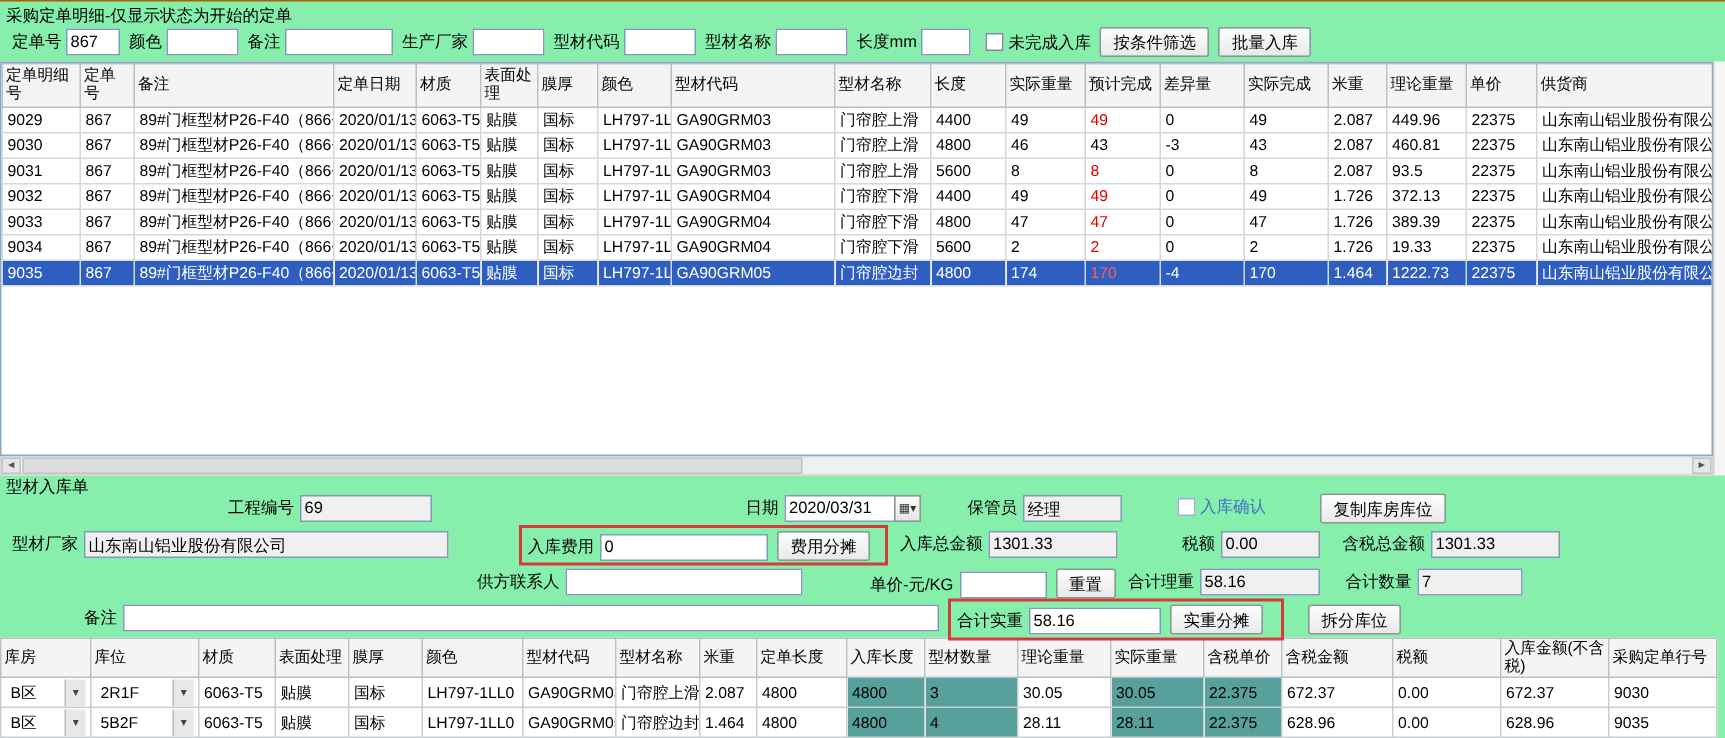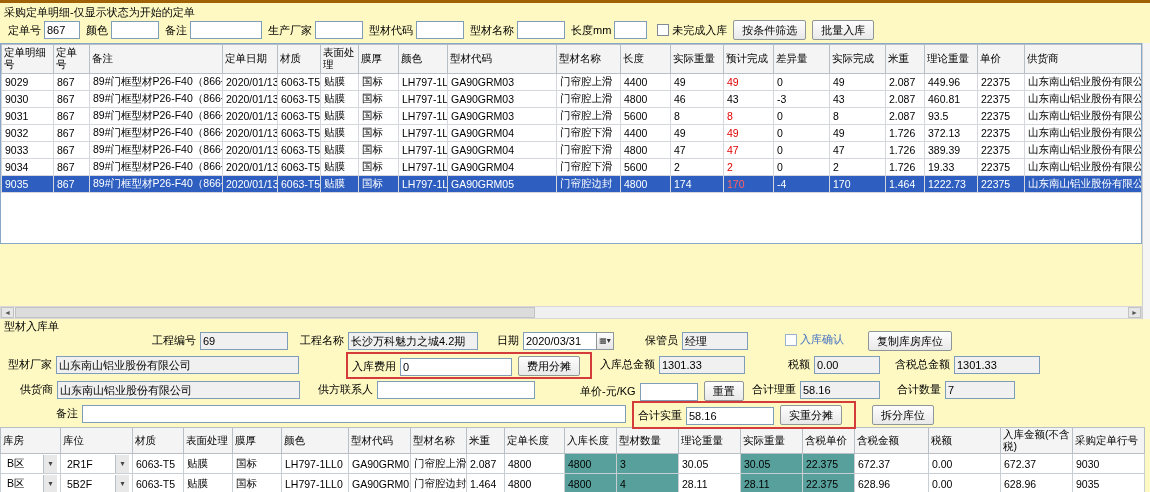--- a/index.html
+++ b/index.html
@@ -1,31 +1,31 @@
 <!DOCTYPE html>
 <html><head>
 <meta charset="utf-8">
 <style>
   * { box-sizing: border-box; }
   html,body { margin:0; padding:0; }
   body { font-family:"Liberation Sans","DejaVu Sans",sans-serif; font-size:11px; color:#000; }
-  .page { position:relative; width:1150px; height:492px; background:#fef9c3; overflow:hidden; border-top:3px solid #a16207; }
+  .page { position:relative; width:1150px; height:492px; background:#86efac; overflow:hidden; border-top:1px solid #a16207; }
 
   .sec-title { position:absolute; left:4px; top:2px; font-size:11px; }
 
   
   .filter-bar { position:absolute; left:2px; top:16px; height:22px; display:flex; align-items:center; }
   .flabel { margin:0 3px 0 6px; white-space:nowrap; }
   .inp { border:1px solid #7f9db9; background:#fff; height:18px; font:inherit; padding:0 2px; }
   .inp.ro { background:#f0f0f0; }
   .btn { border:1px solid #8f9698; background:linear-gradient(#fdfdfd,#e9e9e9); height:20px; font:inherit; padding:0 8px; border-radius:2px; margin-left:6px; white-space:nowrap; }
   .cb { display:inline-block; width:12px; height:12px; background:#fff; border:1px solid #808b96; margin:0 3px 0 10px; vertical-align:middle; }
 
   
-  .grid-wrap { position:absolute; left:0; top:40px; width:1142px; height:201px; background:#fff; border:1px solid #89a8c8; overflow:hidden; }
+  .grid-wrap { position:absolute; left:0; top:40px; width:1142px; height:263px; background:#fff; border:1px solid #89a8c8; overflow:hidden; }
   table.grid { border-collapse:collapse; table-layout:fixed; width:1142px; font-size:10.5px; }
   table.grid th { background:#f4f4f4; border:1px solid #b9bfc6; font-weight:normal; text-align:left; padding:1px 2px; height:29px; line-height:1.1; overflow:hidden; word-break:break-all; }
   table.grid td { border:1px solid #d4d8dc; padding:0 3px; height:17px; white-space:nowrap; overflow:hidden; background:#fff; }
   tr.selected td { background:#2e5fc0 !important; color:#fff; }
   td.red { color:#e00000; }
   tr.selected td.red { color:#ff6060; }
 
   
   .hscroll { position:absolute; left:0; top:303px; width:1142px; height:13px; background:#f0f0f0; border:1px solid #d7d7d7; }
   .sbtn { position:absolute; top:0; width:13px; height:11px; background:#e6e6e6; border:1px solid #c2c2c2; font-size:7px; line-height:10px; text-align:center; color:#555; }
@@ -270,55 +270,49 @@
     <span class="sbtn" style="right:0">►</span>
   </div>
   <div class="vstrip"></div>
 
   <div class="inbound">
     <div class="inb-title">型材入库单</div>
 
     <div class="field" style="left:152px;top:13px">
       <span class="flabel">工程编号</span><input class="inp ro" style="width: 88px;" value="69">
     </div>
-    <div class="field" style="left:300px;top:13px">
-      <span class="flabel">工程名称</span><input class="inp ro" style="width: 130px;" value="长沙万科魅力之城4.2期">
-    </div>
     <div class="field" style="left:497px;top:13px">
       <span class="flabel">日期</span><input class="inp" style="width: 74px;" value="2020/03/31"><span class="calbtn">▦▾</span>
     </div>
     <div class="field" style="left:645px;top:13px">
       <span class="flabel">保管员</span><input class="inp ro" style="width: 66px;" value="经理">
     </div>
     <div class="field" style="left:785px;top:13px">
       <span class="cb" style="margin-left:0;border-color:#9ab0d0"></span><span class="blue-label">入库确认</span>
     </div>
     <div class="field" style="left:868px;top:12px">
-      <button class="btn" style="margin-left:0">复制库房库位</button>
+      <button class="btn" style="margin-left:12px">复制库房库位</button>
     </div>
 
     <div class="field" style="left:8px;top:37px">
       <span class="flabel">型材厂家</span><input class="inp ro" style="width: 243px;" value="山东南山铝业股份有限公司">
     </div>
     <div class="field" style="left:352px;top:37px">
       <span class="flabel">入库费用</span><input class="inp" style="width: 112px;" value="0"><button class="btn">费用分摊</button>
     </div>
     <div class="field" style="left:600px;top:37px">
       <span class="flabel">入库总金额</span><input class="inp ro" style="width: 86px;" value="1301.33">
     </div>
     <div class="field" style="left:788px;top:37px">
       <span class="flabel">税额</span><input class="inp ro" style="width: 66px;" value="0.00">
     </div>
     <div class="field" style="left:895px;top:37px">
       <span class="flabel">含税总金额</span><input class="inp ro" style="width: 86px;" value="1301.33">
     </div>
 
-    <div class="field" style="left:20px;top:62px">
-      <span class="flabel">供货商</span><input class="inp ro" style="width: 243px;" value="山东南山铝业股份有限公司">
-    </div>
     <div class="field" style="left:318px;top:62px">
       <span class="flabel">供方联系人</span><input class="inp" style="width: 158px;" value="">
     </div>
     <div class="field" style="left:580px;top:62px">
       <span class="flabel">单价-元/KG</span><input class="inp" style="width: 58px;" value=""><button class="btn">重置</button>
     </div>
     <div class="field" style="left:752px;top:62px">
       <span class="flabel">合计理重</span><input class="inp ro" style="width: 80px;" value="58.16">
     </div>
     <div class="field" style="left:897px;top:62px">

